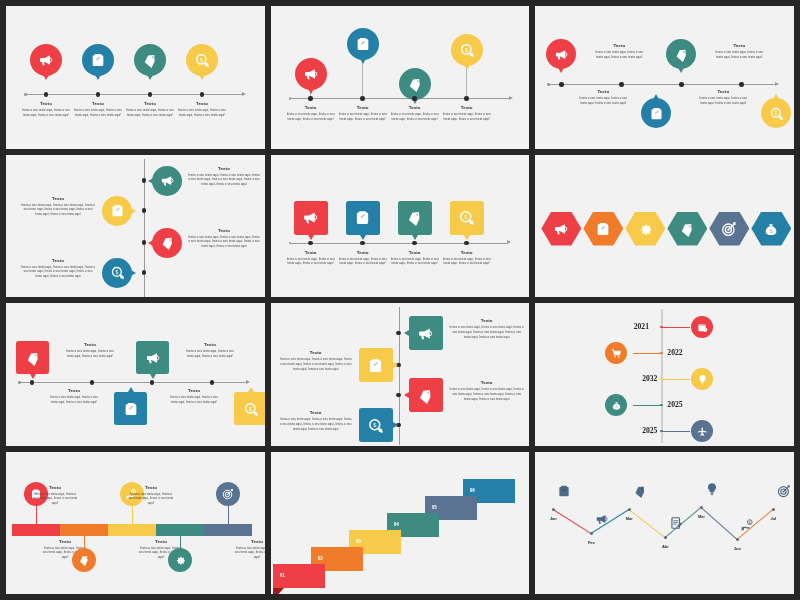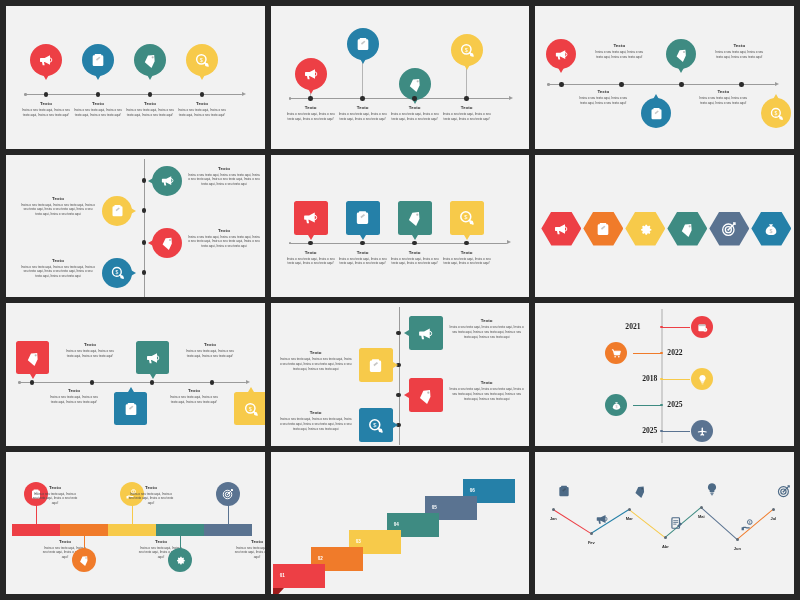--- a/index.html
+++ b/index.html
@@ -646,21 +646,21 @@
       <div class="circ" style="left:156px;top:13px;width:22px;height:22px;background:#ED3F45">
         <span>
           <svg class="ico" width="11" height="11" viewBox="0 0 24 24" fill="#ffffff">
             <rect x="3" y="5" width="16" height="15" rx="2"></rect>
             <rect x="3" y="5" width="16" height="4" fill="#1d1d1d" opacity=".25"></rect>
             <circle cx="18" cy="17" r="4.5"></circle>
             <path d="M18 14.5V17l1.8 1" stroke="#1d1d1d" stroke-width="1.2" fill="none" opacity=".4"></path>
           </svg>
         </span>
       </div>
-      <div class="yr" style="left:90px;top:19px;width:32px;text-align:left">2021</div>
+      <div class="yr" style="left:90px;top:19px;width:32px;text-align:center">2021</div>
       <div class="yrdot" style="left:124.6px;top:48.6px;background:#F07B2A"></div>
       <div class="yrline" style="left:98px;top:49.5px;width:28px;background:#F07B2A"></div>
       <div class="circ" style="left:70px;top:39px;width:22px;height:22px;background:#F07B2A">
         <span>
           <svg class="ico" width="11" height="11" viewBox="0 0 24 24" fill="#ffffff">
             <path d="M2 4h3l2.5 11h11l2-8H7"></path>
             <circle cx="9" cy="19" r="1.8"></circle>
             <circle cx="17" cy="19" r="1.8"></circle>
             <path d="M2 4h3l2.5 11h11l2-8H7" fill="none" stroke="#ffffff" stroke-width="2" stroke-linejoin="round"></path>
           </svg>
@@ -671,21 +671,21 @@
       <div class="yrline" style="left:127px;top:75.5px;width:28px;background:#F7CA4A"></div>
       <div class="circ" style="left:156px;top:65px;width:22px;height:22px;background:#F7CA4A">
         <span>
           <svg class="ico" width="11" height="11" viewBox="0 0 24 24" fill="#ffffff">
             <path d="M12 2a7 7 0 0 0-4 12.7V17h8v-2.3A7 7 0 0 0 12 2z"></path>
             <rect x="9" y="18" width="6" height="2" rx="1"></rect>
             <rect x="10" y="21" width="4" height="1.6" rx=".8"></rect>
           </svg>
         </span>
       </div>
-      <div class="yr" style="left:90px;top:71px;width:32px;text-align:right">2018</div>
+      <div class="yr" style="left:90px;top:71px;width:32px;text-align:right">2032</div>
       <div class="yrdot" style="left:124.6px;top:100.6px;background:#3E8B82"></div>
       <div class="yrline" style="left:98px;top:101.5px;width:28px;background:#3E8B82"></div>
       <div class="circ" style="left:70px;top:91px;width:22px;height:22px;background:#3E8B82">
         <span>
           <svg class="ico" width="11" height="11" viewBox="0 0 24 24" fill="#ffffff">
             <path d="M9 5h6l-1.5 2.5h-3z"></path>
             <path d="M12 7.5c5 0 8 5 8 8.5s-3.5 5-8 5-8-1.5-8-5 3-8.5 8-8.5z"></path>
             <text x="12" y="18" font-size="8" text-anchor="middle" fill="#1d1d1d" opacity=".35" font-family="Liberation Sans">$</text>
           </svg>
         </span>

